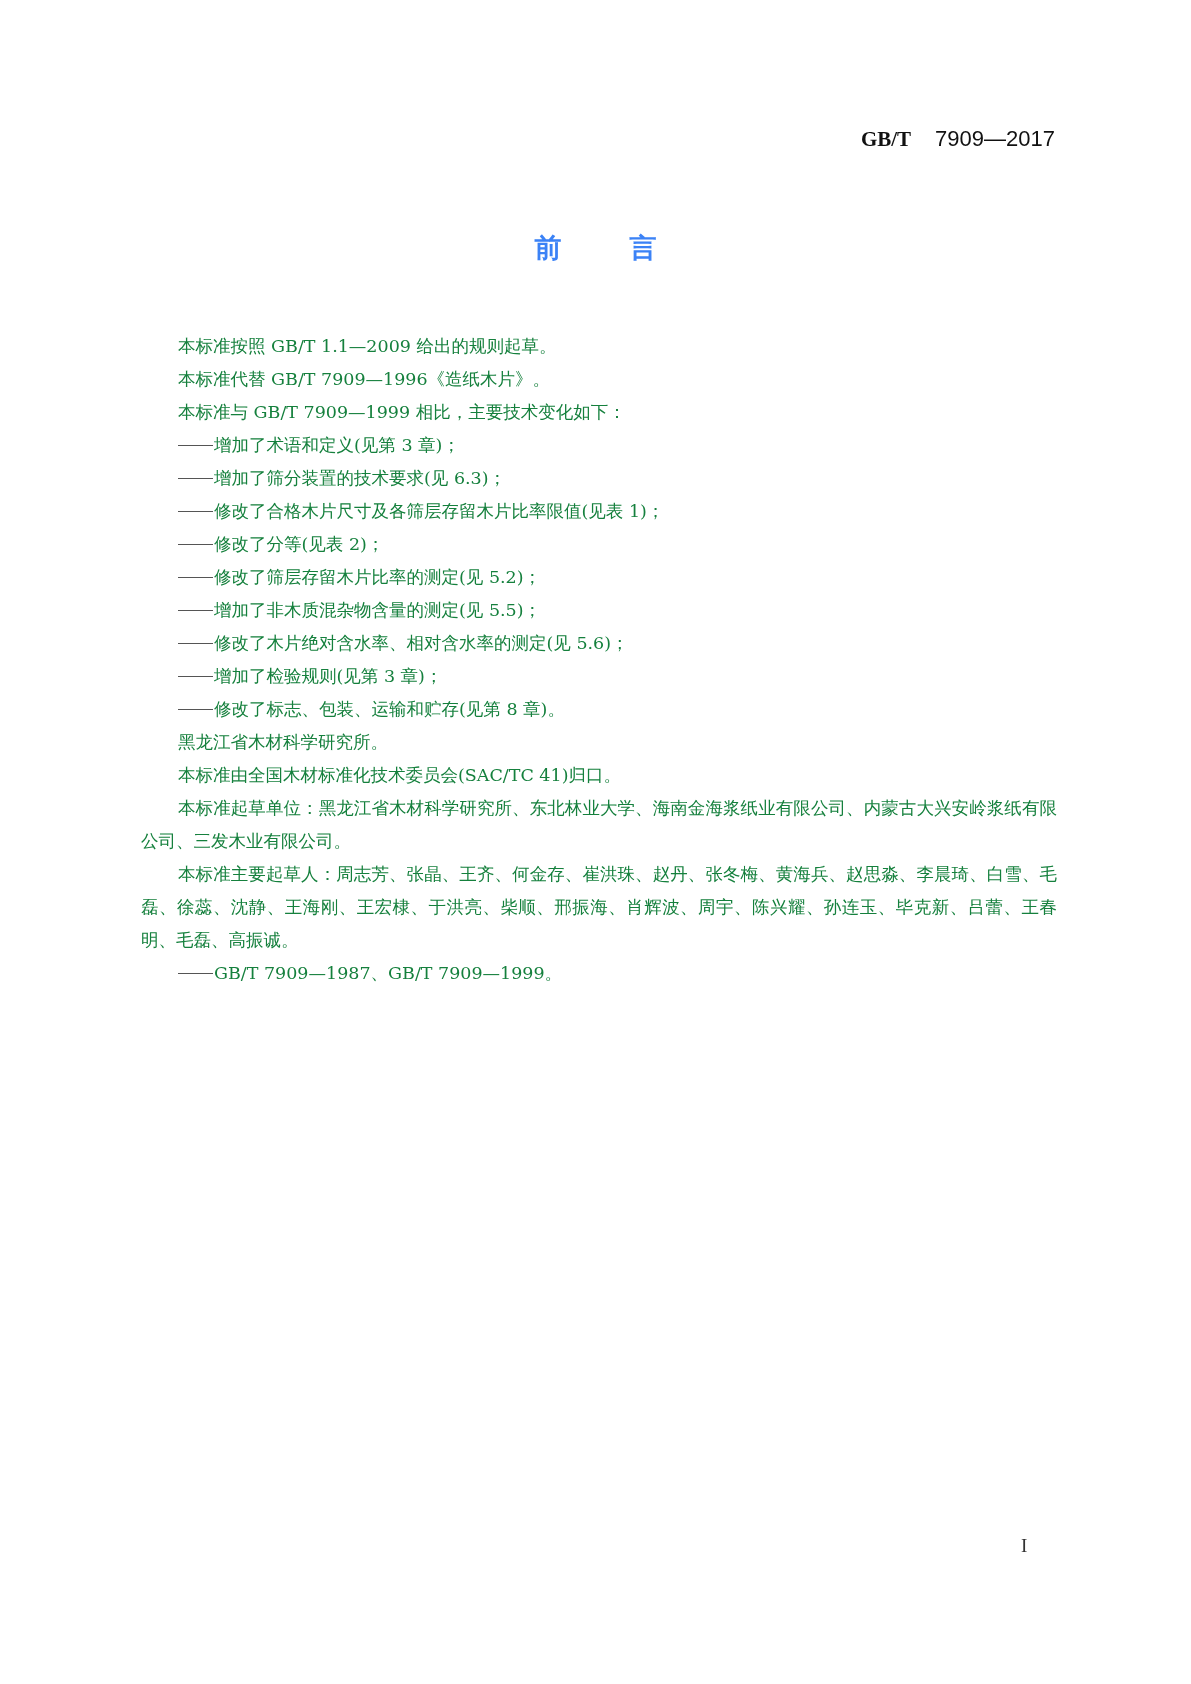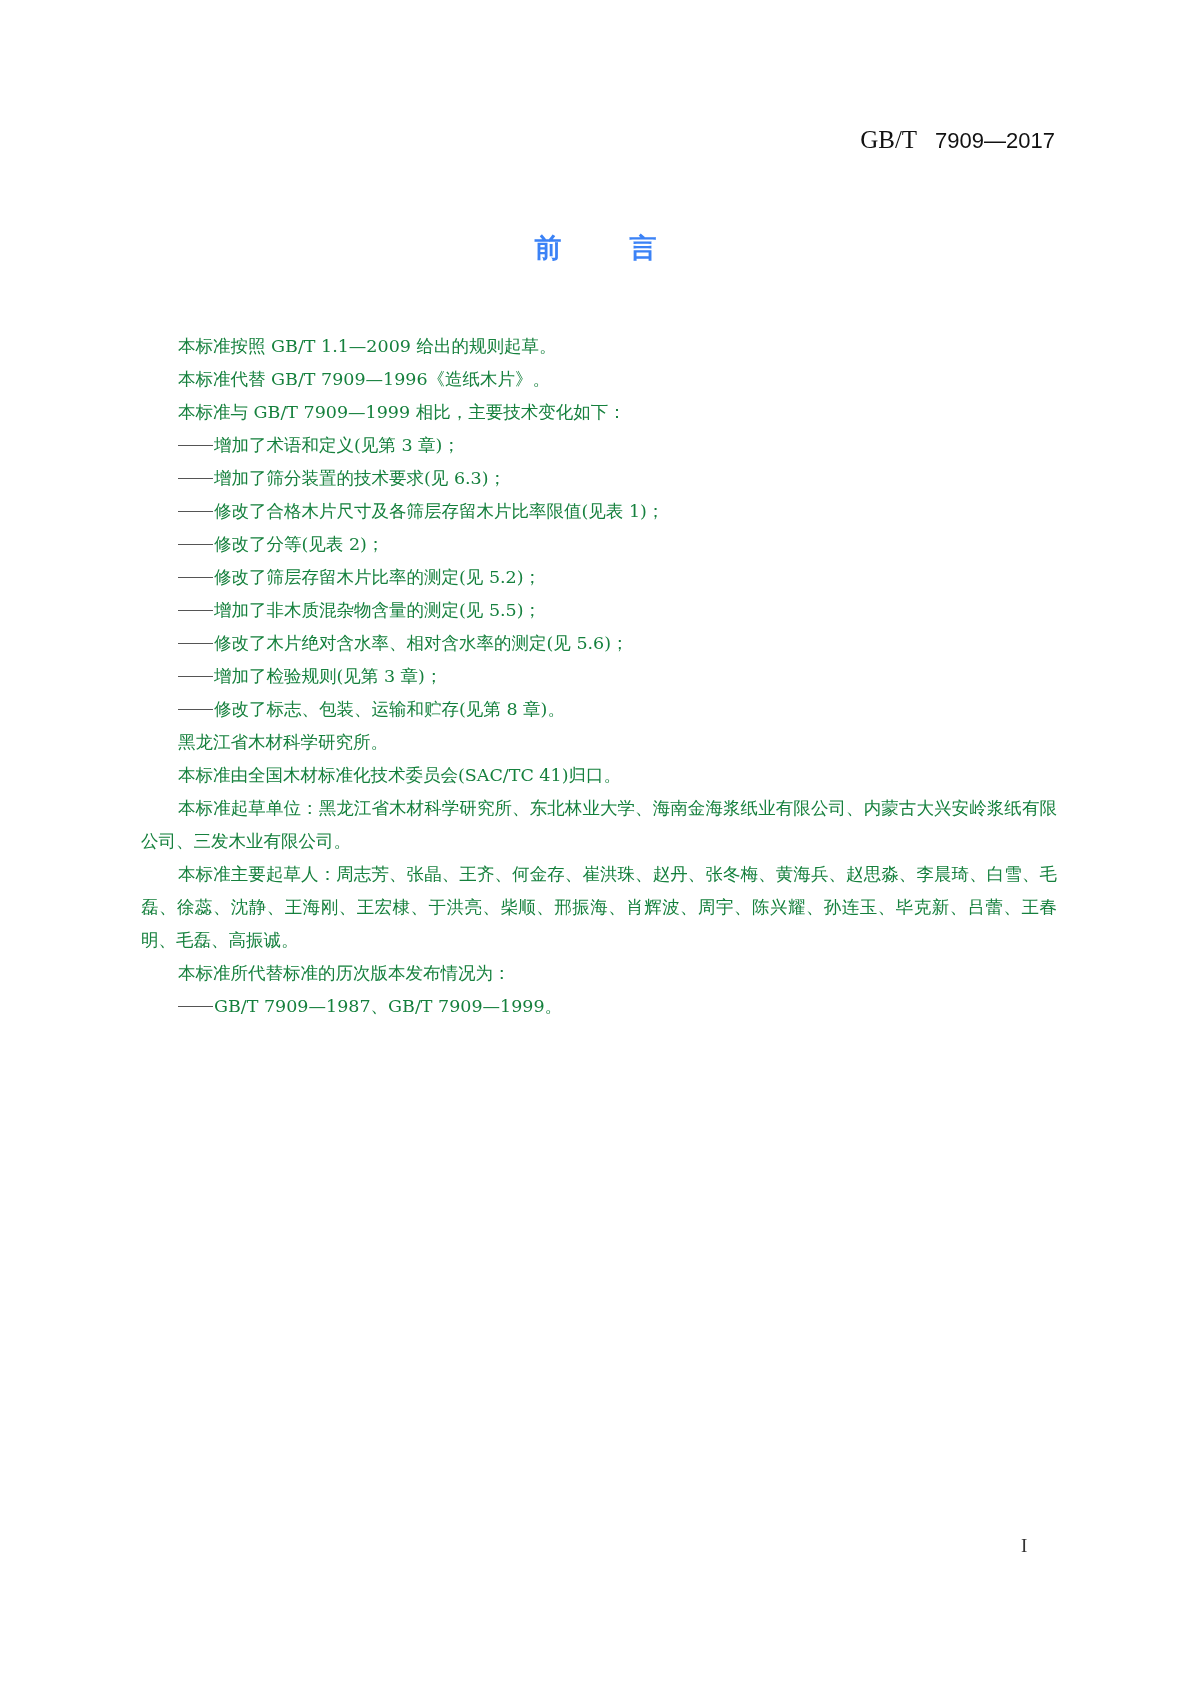--- a/index.html
+++ b/index.html
@@ -5,21 +5,21 @@
   html, body { margin: 0; padding: 0; background: #ffffff; }
   body {
     width: 1191px; height: 1684px; position: relative; overflow: hidden;
     font-family: "DejaVu Serif", "Liberation Serif", serif;
     color: #1a1a1a;
   }
   .std-code {
     position: absolute; right: 136px; top: 126px;
     font-size: 17px; white-space: nowrap; color: #111;
   }
-  .std-code .gbt { font-family: "Liberation Serif", serif; font-weight: normal; font-size: 25px; margin-right: 18px; }
+  .std-code .gbt { font-family: "Liberation Serif", serif; font-weight: bold; font-size: 21px; margin-right: 24px; }
   .std-code .num { font-family: "Liberation Sans", sans-serif; font-size: 22px; }
   .title {
     position: absolute; left: 0; right: 0; top: 230px; text-align: center;
     font-family: "DejaVu Sans", sans-serif; font-weight: bold; font-size: 27px;
     letter-spacing: 0; color: #3b82f6;
   }
   .title span { display: inline-block; }
   .title .gap { width: 68px; }
   .body-text {
     position: absolute; left: 141px; width: 916px; top: 330px;
@@ -57,17 +57,16 @@
     <p class="item"><span class="dash"></span><span>修改了筛层存留木片比率的测定(见 5.2)；</span></p>
     <p class="item"><span class="dash"></span><span>增加了非木质混杂物含量的测定(见 5.5)；</span></p>
     <p class="item"><span class="dash"></span><span>修改了木片绝对含水率、相对含水率的测定(见 5.6)；</span></p>
     <p class="item"><span class="dash"></span><span>增加了检验规则(见第 3 章)；</span></p>
     <p class="item"><span class="dash"></span><span>修改了标志、包装、运输和贮存(见第 8 章)。</span></p>
   </div>
   <p class="para">黑龙江省木材科学研究所。</p>
   <p class="para">本标准由全国木材标准化技术委员会(SAC/TC 41)归口。</p>
   <p class="para">本标准起草单位：黑龙江省木材科学研究所、东北林业大学、海南金海浆纸业有限公司、内蒙古大兴安岭浆纸有限公司、三发木业有限公司。</p>
   <p class="para">本标准主要起草人：周志芳、张晶、王齐、何金存、崔洪珠、赵丹、张冬梅、黄海兵、赵思淼、李晨琦、白雪、毛磊、徐蕊、沈静、王海刚、王宏棣、于洪亮、柴顺、邢振海、肖辉波、周宇、陈兴耀、孙连玉、毕克新、吕蕾、王春明、毛磊、高振诚。</p>
-  <p class="para">本标准所代替标准的历次版本发布情况为：</p>
   <p class="item"><span class="dash"></span><span>GB/T 7909—1987、GB/T 7909—1999。</span></p>
 </div>
 
 <div class="page-num">I</div>
 
 </body></html>

